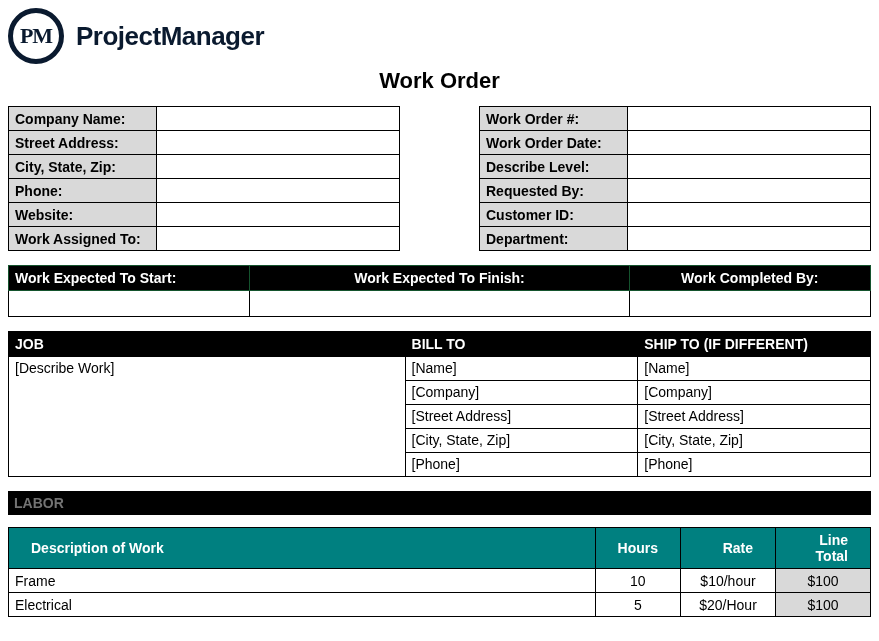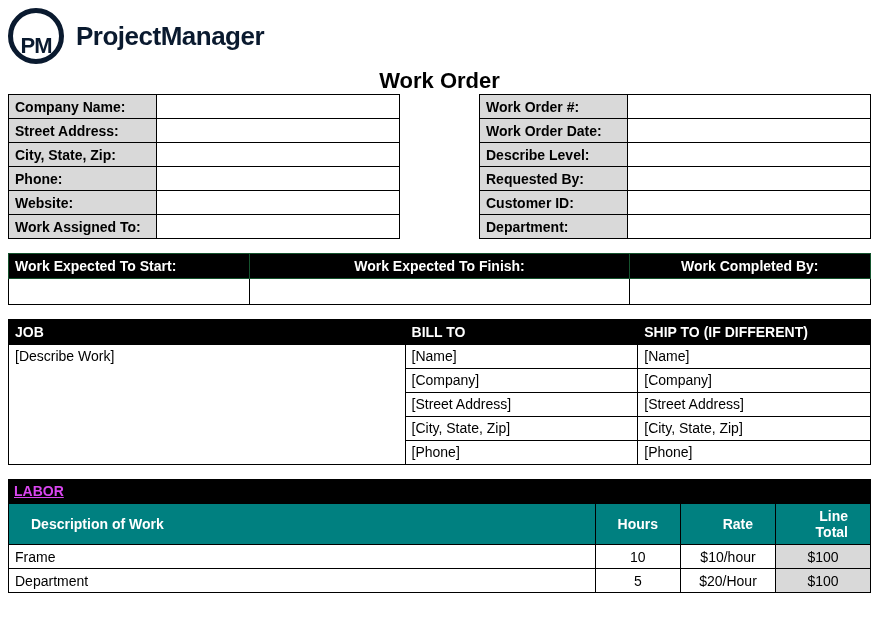--- a/index.html
+++ b/index.html
@@ -16,41 +16,42 @@
     align-items: center;
     gap: 12px;
     margin-bottom: 4px;
   }
   .logo-circle {
     width: 56px;
     height: 56px;
     border: 5px solid #0a1a2f;
     border-radius: 50%;
     display: flex;
-    align-items: flex-end;
+    align-items: center;
     justify-content: center;
+    font-family: Liberation Serif, serif;
   }
   .logo-circle span {
     font-weight: 900;
     font-size: 22px;
     color: #0a1a2f;
     letter-spacing: -1px;
   }
   .brand {
     font-size: 26px;
     font-weight: 800;
     color: #0a1a2f;
     letter-spacing: -0.5px;
   }
   .title {
     text-align: center;
     font-size: 22px;
     font-weight: 700;
   }
-  table { border-collapse: collapse; }
+  table { border-collapse: collapse; margin-top: 12px; }
   td, th { padding: 3px 6px; }
 
   .info-row {
     display: flex;
     justify-content: space-between;
     margin-bottom: 14px;
   }
   .info-table {
     width: 392px;
   }
@@ -97,24 +98,23 @@
   .job-table td {
     border: 1px solid #000;
     height: 24px;
     vertical-align: top;
   }
   .job-col { width: 46%; }
   .billto-col { width: 27%; }
   .shipto-col { width: 27%; }
   .labor-header {
     background: #000;
-    color: #d946ef;
+    color: #737373;
     font-weight: 700;
     padding: 4px 6px;
-    text-decoration: underline;
   }
   .labor-table { width: 100%; }
   .labor-table th {
     background: #008080;
     color: #fff;
     font-weight: 700;
     text-align: right;
     border: 1px solid #000;
     padding: 4px 22px;
   }
@@ -257,19 +257,19 @@
     <th class="c-rate">Rate</th>
     <th class="c-total">Line Total</th>
   </tr>
   <tr>
     <td class="first">Frame</td>
     <td>10</td>
     <td>$10/hour</td>
     <td class="total-cell">$100</td>
   </tr>
   <tr>
-    <td class="first">Department</td>
+    <td class="first">Electrical</td>
     <td>5</td>
     <td>$20/Hour</td>
     <td class="total-cell">$100</td>
   </tr>
 </tbody>
   </table>
 
 </body></html>

